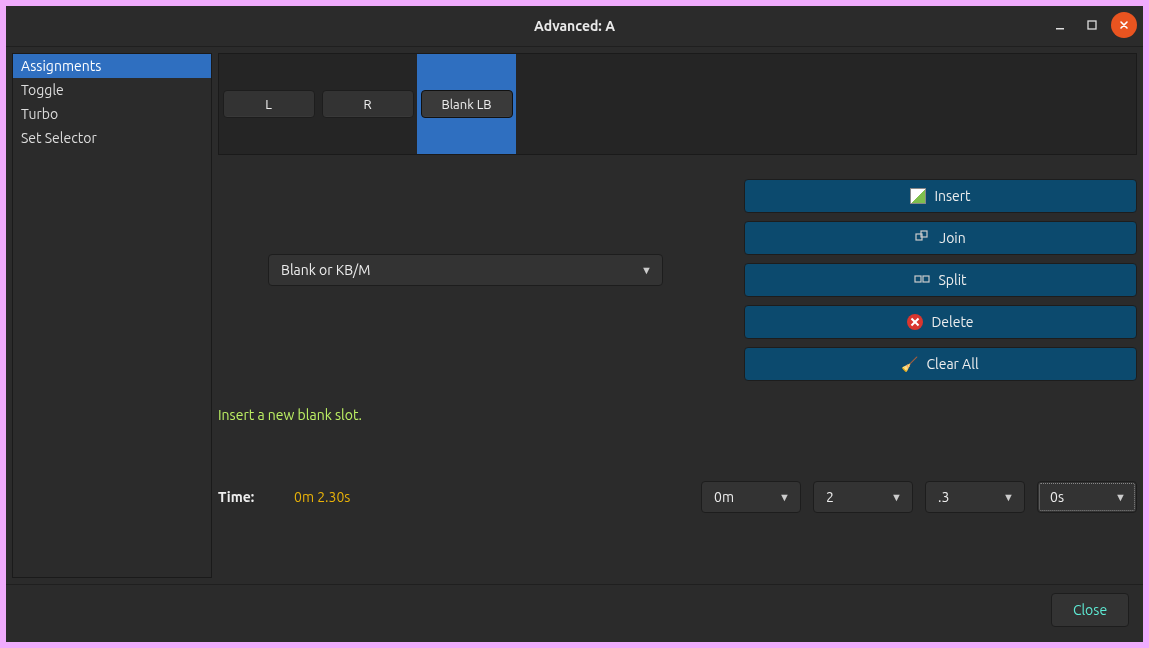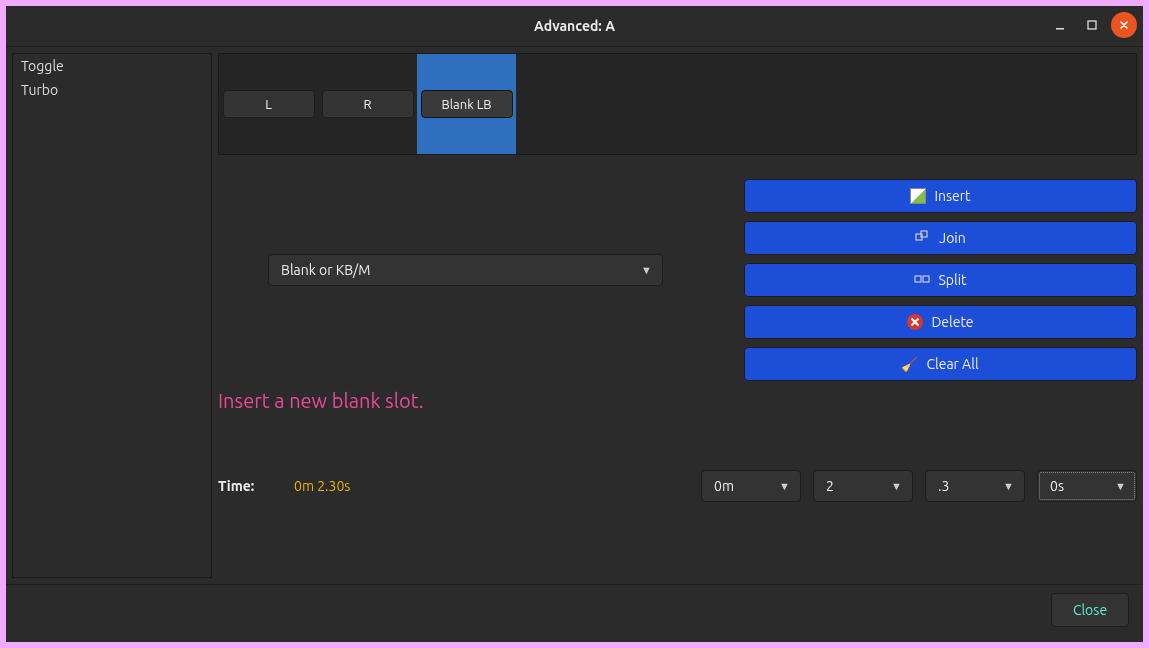--- a/index.html
+++ b/index.html
@@ -157,21 +157,21 @@
   }
   .action-col {
     margin-left: auto;
     width: 393px;
     display: flex;
     flex-direction: column;
     gap: 8px;
   }
   .act-btn {
     height: 32px;
-    background: #1d4ed8;
+    background: #0c4a6e;
     border: 1px solid #1d1d1d;
     border-radius: 4px;
     color: #eee;
     display: flex;
     align-items: center;
     justify-content: center;
     gap: 8px;
     cursor: default;
   }
   .act-btn .ic {
@@ -182,22 +182,23 @@
     justify-content: center;
   }
   .ic-insert { background: linear-gradient(135deg,#fff 50%,#7fbf4d 50%); border:1px solid #888; box-sizing:border-box;}
   .ic-delete { width:16px; height:16px; background:#d9362f; border-radius:50%; position:relative;}
   .ic-delete::before, .ic-delete::after { content:""; position:absolute; left:3px; top:7px; width:10px; height:2px; background:#fff; }
   .ic-delete::before { transform: rotate(45deg);}
   .ic-delete::after { transform: rotate(-45deg);}
   .ic-clear { font-size:14px; }
 
   .hint {
-    color: #ec4899;
-    font-size: 20px;
+    margin-top: 18px;
+    color: #bef264;
+    font-size: 14px;
   }
 
   .time-row {
     display: flex;
     align-items: center;
     gap: 16px;
     margin-top: 50px;
   }
   .time-label {
     font-weight: 700;
@@ -265,22 +266,24 @@
       <div class="win-btn close">
         <svg width="12" height="12" viewBox="0 0 12 12">
             <path d="M3 3 L9 9 M9 3 L3 9" stroke="#fff" stroke-width="1.6" stroke-linecap="round"></path>
           </svg>
       </div>
     </div>
   </div>
 
   <div class="body">
     <div class="sidebar">
+      <div class="side-item selected"><span>Assignments</span></div>
       <div class="side-item"><span>Toggle</span></div>
       <div class="side-item"><span>Turbo</span></div>
+      <div class="side-item"><span>Set Selector</span></div>
     </div>
 
     <div class="main">
       <div class="slots-bar">
         <div class="slot">
           <div class="slot-btn"><span>L</span></div>
         </div>
         <div class="slot">
           <div class="slot-btn"><span>R</span></div>
         </div>

